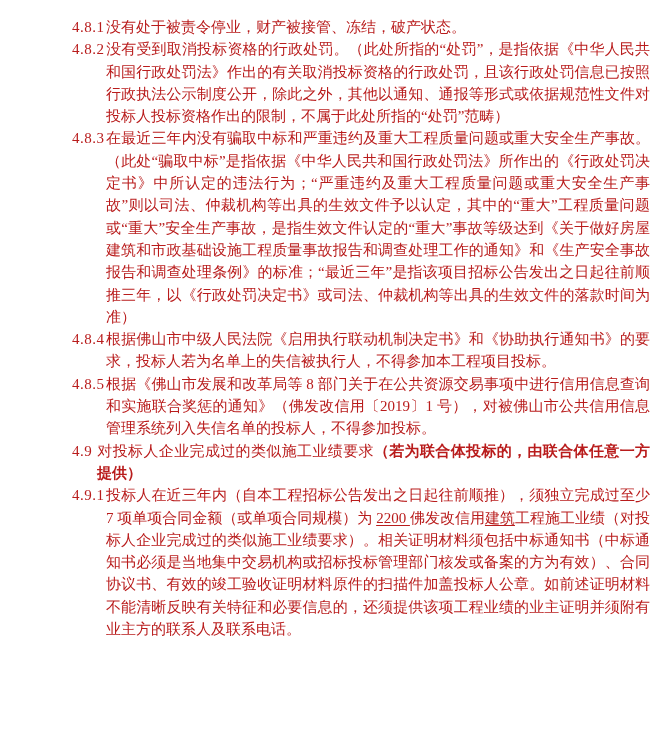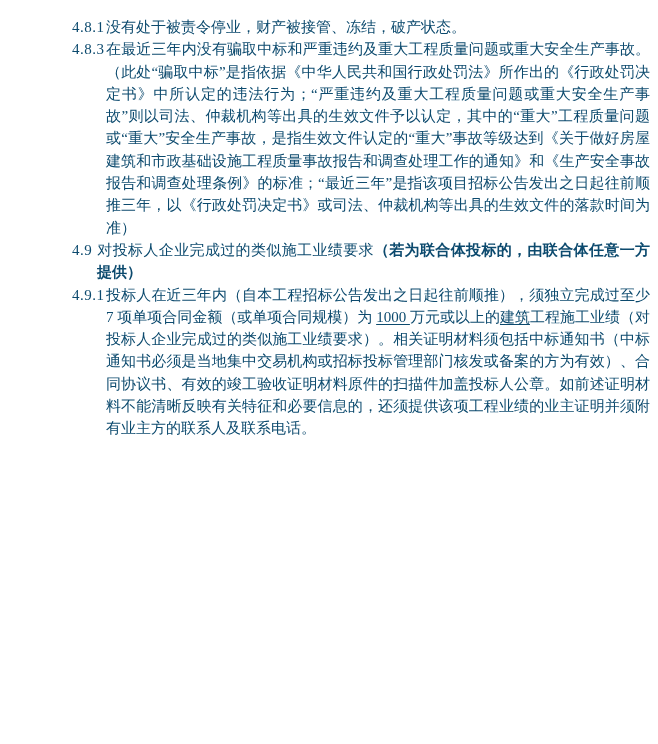--- a/index.html
+++ b/index.html
@@ -10,21 +10,21 @@
     overflow: hidden;
   }
   .page {
     box-sizing: border-box;
     width: 658px;
     height: 744px;
     padding: 16px 8px 10px 72px;
     font-family: "Liberation Serif", "DejaVu Serif", serif;
     font-size: 15px;
     line-height: 22.3px;
-    color: #0c4a6e;
+    color: #b91c1c;
     text-align: justify;
   }
   p.clause {
     margin: 0;
     padding-left: 34px;
     text-indent: -34px;
   }
   p.clause.lvl2 {
     padding-left: 25px;
     text-indent: -25px;
@@ -39,17 +39,20 @@
   .lvl2 .num { width: 25px; }
   .b { font-weight: bold; }
   .u { text-decoration: underline; text-underline-offset: 2px; }
 </style>
 </head>
 <body>
 
 <main class="page">
   <div>
       <p class="clause lvl3"><span class="num">4.8.1</span><span><span>没有处于被责令停业，财产被接管、冻结，破产状态。</span></span></p>
+      <p class="clause lvl3"><span class="num">4.8.2</span><span><span>没有受到取消投标资格的行政处罚。（此处所指的“处罚”，是指依据《中华人民共和国行政处罚法》作出的有关取消投标资格的行政处罚，且该行政处罚信息已按照行政执法公示制度公开，除此之外，其他以通知、通报等形式或依据规范性文件对投标人投标资格作出的限制，不属于此处所指的“处罚”范畴）</span></span></p>
       <p class="clause lvl3"><span class="num">4.8.3</span><span><span>在最近三年内没有骗取中标和严重违约及重大工程质量问题或重大安全生产事故。（此处“骗取中标”是指依据《中华人民共和国行政处罚法》所作出的《行政处罚决定书》中所认定的违法行为；“严重违约及重大工程质量问题或重大安全生产事故”则以司法、仲裁机构等出具的生效文件予以认定，其中的“重大”工程质量问题或“重大”安全生产事故，是指生效文件认定的“重大”事故等级达到《关于做好房屋建筑和市政基础设施工程质量事故报告和调查处理工作的通知》和《生产安全事故报告和调查处理条例》的标准；“最近三年”是指该项目招标公告发出之日起往前顺推三年，以《行政处罚决定书》或司法、仲裁机构等出具的生效文件的落款时间为准）</span></span></p>
+      <p class="clause lvl3"><span class="num">4.8.4</span><span><span>根据佛山市中级人民法院《启用执行联动机制决定书》和《协助执行通知书》的要求，投标人若为名单上的失信被执行人，不得参加本工程项目投标。</span></span></p>
+      <p class="clause lvl3"><span class="num">4.8.5</span><span><span>根据《佛山市发展和改革局等 8 部门关于在公共资源交易事项中进行信用信息查询和实施联合奖惩的通知》（佛发改信用〔2019〕1 号），对被佛山市公共信用信息管理系统列入失信名单的投标人，不得参加投标。</span></span></p>
       <p class="clause lvl2"><span class="num">4.9</span><span><span>对投标人企业完成过的类似施工业绩要求</span><span class="b">（若为联合体投标的，由联合体任意一方提供）</span></span></p>
-      <p class="clause lvl3"><span class="num">4.9.1</span><span><span>投标人在近三年内（自本工程招标公告发出之日起往前顺推），须独立完成过至少 7 项单项合同金额（或单项合同规模）为 </span><span class="u">1000 </span><span>万元或以上的</span><span class="u">建筑</span><span>工程施工业绩（对投标人企业完成过的类似施工业绩要求）。相关证明材料须包括中标通知书（中标通知书必须是当地集中交易机构或招标投标管理部门核发或备案的方为有效）、合同协议书、有效的竣工验收证明材料原件的扫描件加盖投标人公章。如前述证明材料不能清晰反映有关特征和必要信息的，还须提供该项工程业绩的业主证明并须附有业主方的联系人及联系电话。</span></span></p>
+      <p class="clause lvl3"><span class="num">4.9.1</span><span><span>投标人在近三年内（自本工程招标公告发出之日起往前顺推），须独立完成过至少 7 项单项合同金额（或单项合同规模）为 </span><span class="u">2200 </span><span>佛发改信用</span><span class="u">建筑</span><span>工程施工业绩（对投标人企业完成过的类似施工业绩要求）。相关证明材料须包括中标通知书（中标通知书必须是当地集中交易机构或招标投标管理部门核发或备案的方为有效）、合同协议书、有效的竣工验收证明材料原件的扫描件加盖投标人公章。如前述证明材料不能清晰反映有关特征和必要信息的，还须提供该项工程业绩的业主证明并须附有业主方的联系人及联系电话。</span></span></p>
     </div>
 </main>
 
 </body></html>

